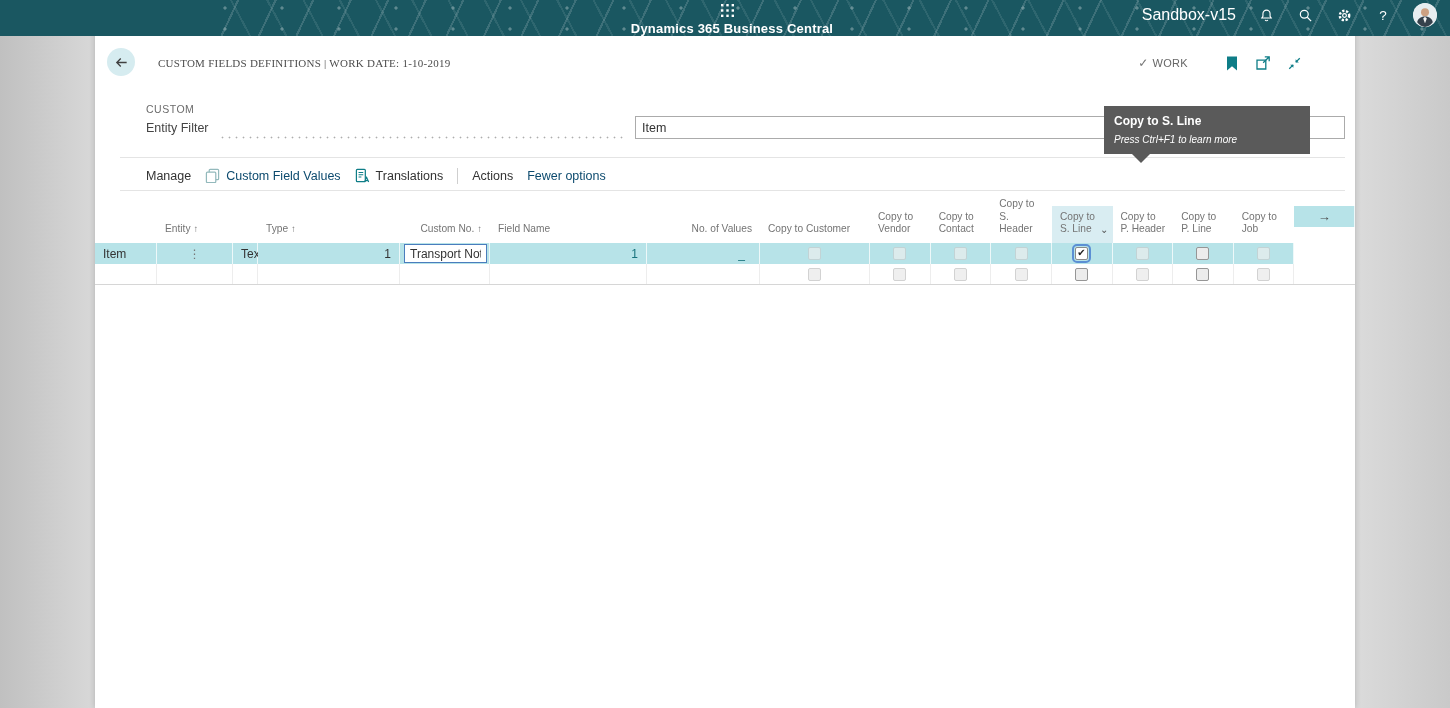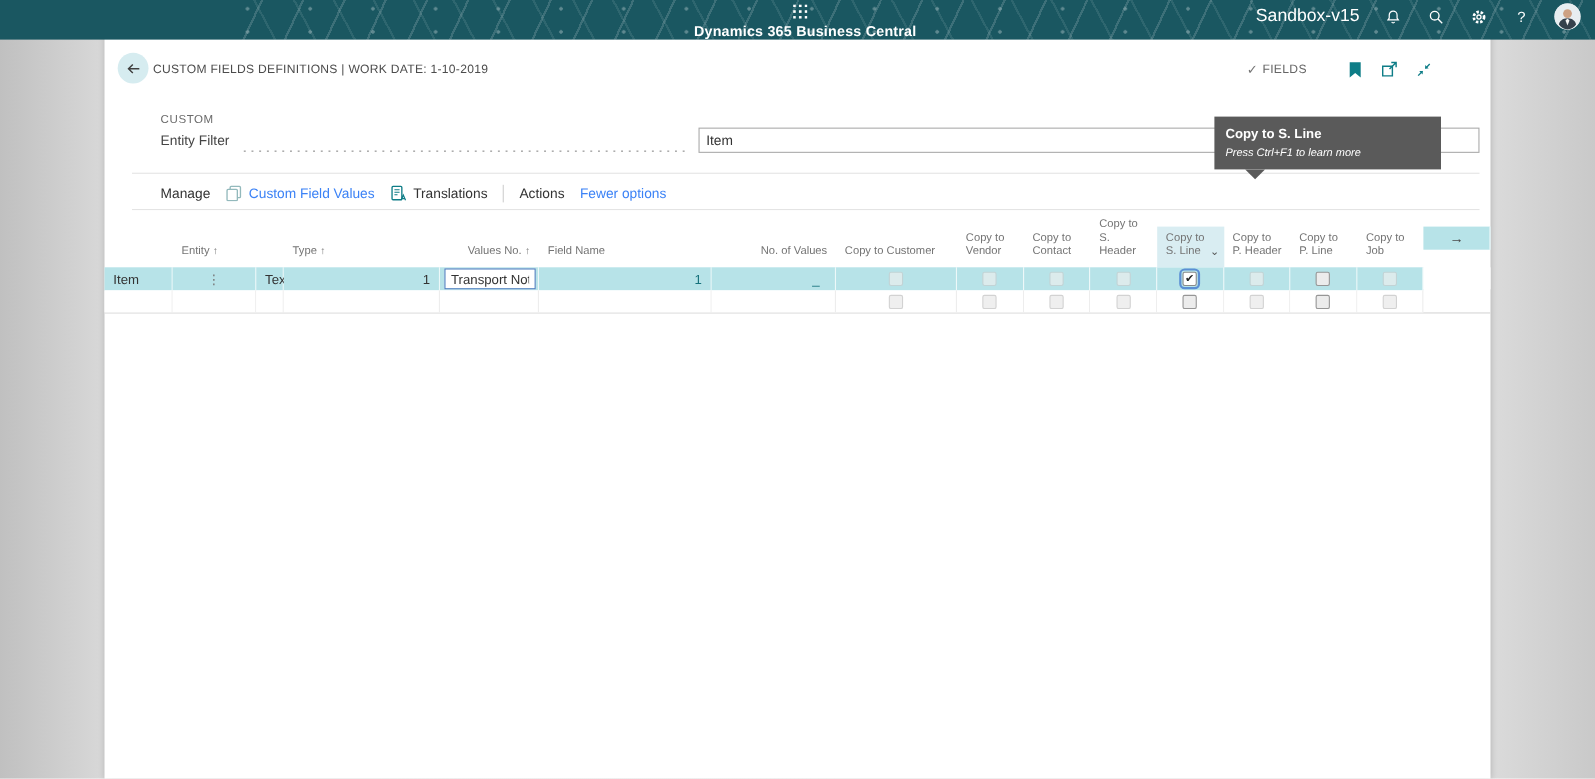--- a/index.html
+++ b/index.html
@@ -25,42 +25,42 @@
   .help-q { color:#fff; font-size:13.5px; }
   .avatar { width:24px; height:24px; border-radius:50%; overflow:hidden; background:#dfe6ea; }
 
   
   .card { position:absolute; left:95px; top:30px; width:1260px; height:678px; background:#fff;
     box-shadow:0 0 6px rgba(0,0,0,.18); }
 
   .page-head { position:absolute; top:0; left:0; width:100%; height:64px; }
   .back-btn { position:absolute; left:12px; top:18px; width:28px; height:28px; border-radius:50%;
     background:#d6ecf0; border:none; display:flex; align-items:center; justify-content:center; cursor:pointer; }
-  .page-title { position:absolute; left:44px; top:27px; font-size:11px; color:#4c4c4c; letter-spacing:.25px; }
+  .page-title { position:absolute; left:63px; top:27px; font-size:11px; color:#4c4c4c; letter-spacing:.25px;font-family:Liberation Serif, serif; }
   .head-right { position:absolute; right:52px; top:24px; display:flex; align-items:center; gap:13px; }
   .saved { display:flex; align-items:center; gap:4px; font-size:11px; color:#666; letter-spacing:.3px; margin-right:22px; }
   .saved .check { font-size:12px; color:#777; }
   .hicon { width:18px; height:18px; display:flex; align-items:center; justify-content:center; cursor:pointer; }
 
   
   .section-title { position:absolute; left:51px; top:73px; font-size:10.5px; color:#6b6b6b; letter-spacing:.5px; cursor:pointer; }
   .field-row { position:absolute; left:51px; top:86px; width:1199px; height:23px; display:flex; align-items:center; }
   .field-label { font-size:12.5px; color:#444; white-space:nowrap; }
   .leader { flex:1; height:14px; margin:0 8px 0 10px; align-self:flex-end;
     background:radial-gradient(circle 1px, #adadad 0 .8px, transparent 1.1px) left bottom / 7px 3px repeat-x; }
   .filter-input { width:710px; height:23px; border:1px solid #ababab; font-family:"Liberation Sans",sans-serif;
     font-size:12.5px; color:#333; padding:0 6px; }
 
   .divider { position:absolute; left:25px; right:10px; height:0; border-top:1px solid #e4e4e4; }
   .d1 { top:127px; } .d2 { top:160px; }
 
   
   .toolbar { position:absolute; left:51px; top:132px; height:27px; display:flex; align-items:center; gap:14px; }
   .tbi { font-size:12.5px; color:#333; display:flex; align-items:center; gap:6px; cursor:pointer; white-space:nowrap; }
-  .tbi.grey { color:#3b82f6; }
+  .tbi.grey { color:#0c4a6e; }
   .vdiv { width:1px; height:16px; background:#cfcfcf; }
 
   
   .grid { position:absolute; left:0; top:176px; width:1260px; display:grid;
     grid-template-columns:62px 76px 25px 142px 90px 157px 113px 110px repeat(8,1fr);
     border-bottom:1px solid #d6d6d6; }
   .th { height:37px; display:flex; align-items:flex-end; padding:0 8px 7px 8px;
     font-size:10.2px; color:#747474; line-height:1.25; cursor:pointer; position:relative; }
   .th.r { justify-content:flex-end; text-align:right; }
   .th .sort { margin-left:3px; font-size:9.5px; }
@@ -153,21 +153,21 @@
     <div class="page-head">
       <button class="back-btn">
         <svg viewBox="0 0 16 16" width="15" height="15" fill="none" stroke="#404040" stroke-width="1.4">
           <path d="M13.5 8H3.2M7.2 3.8L3 8l4.2 4.2"></path>
         </svg>
       </button>
       <div class="page-title">CUSTOM FIELDS DEFINITIONS | WORK DATE: 1-10-2019</div>
       <div class="head-right">
         <span class="saved">
           <span class="check">✓</span>
-          <span>FIELDS</span>
+          <span>WORK</span>
         </span>
         <span class="hicon">
           <svg width="12" height="15" viewBox="0 0 12 14">
               <path d="M1 0h10v14L6 9.8 1 14z" fill="#0e7d87"></path>
             </svg>
         </span>
         <span class="hicon">
           <svg width="16" height="16" viewBox="0 0 16 16" fill="none" stroke="#0e7d87" stroke-width="1.3">
             <path d="M2 5.2h8.8V14H2z"></path>
               <path d="M8.2 7.8L14 2M9.8 1.8h4.4v4.4"></path>
@@ -221,21 +221,21 @@
 
       <div class="th"></div>
       <div class="th">
         <span><span>Entity</span><span class="sort">↑</span></span>
       </div>
       <div class="th"></div>
       <div class="th">
         <span><span>Type</span><span class="sort">↑</span></span>
       </div>
       <div class="th r">
-        <span><span>Values No.</span><span class="sort">↑</span></span>
+        <span><span>Custom No.</span><span class="sort">↑</span></span>
       </div>
       <div class="th">
           <span>Field Name</span>
         </div>
       <div class="th r">
           <span>No. of Values</span>
         </div>
       <div class="th">
           <span>Copy to Customer</span>
         </div>

